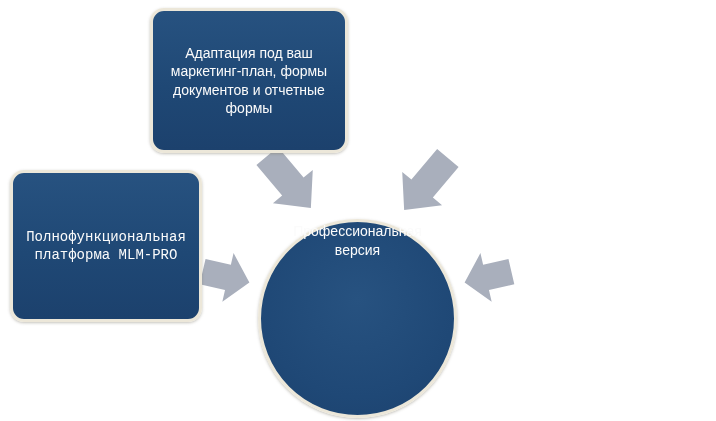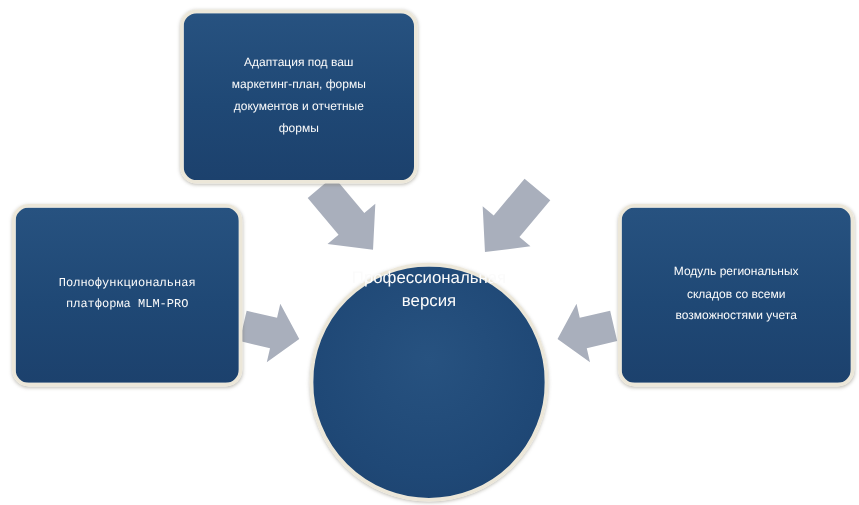--- a/index.html
+++ b/index.html
@@ -7,21 +7,21 @@
     position:relative; width:716px; height:421px; background:#ffffff;
     font-family:"Liberation Sans", sans-serif; overflow:hidden;
   }
   .arrows-layer { position:absolute; left:0; top:0; z-index:0; }
   .node {
     position:absolute; z-index:1; box-sizing:border-box;
     background:linear-gradient(180deg,#275280 0%, #1f4875 55%, #1c416d 100%);
     border:3px solid #ece7d9; border-radius:14px;
     box-shadow:0 1px 3px rgba(125,120,105,.45);
     color:#fbfbfb; display:flex; align-items:center; justify-content:center;
-    text-align:center; font-size:10px; line-height:18.5px;
+    text-align:center; font-size:14px; line-height:18.5px;
     white-space:pre-line; padding:6px 10px;
   }
   .node-label, .circle-label { white-space:pre-line; }
   #node-adaptation { left:150px; top:8px;  width:198px; height:145px; }
   #node-cabinet    { left:375px; top:8px;  width:190px; height:145px; }
   #node-platform   { left:10px;  top:170px; width:192px; height:152px;font-family:Liberation Mono, monospace; }
   #node-warehouse  { left:515px; top:170px; width:197px; height:152px; }
   .center-circle {
     position:absolute; z-index:1; box-sizing:border-box;
     left:258px; top:219px; width:199px; height:199px; border-radius:50%;
@@ -54,24 +54,19 @@
 документов и отчетные
 формы</span>
   </div>
 
 
   <div class="node" id="node-platform">
     <span class="node-label">Полнофункциональная
 платформа MLM-PRO</span>
   </div>
 
-  <div class="node" id="node-warehouse">
-    <span class="node-label">Модуль региональных
-складов со всеми
-возможностями учета</span>
-  </div>
 
   <div class="center-circle">
     <span class="circle-label">Профессиональная
 версия</span>
   </div>
 
 </div>
 
 </body></html>

